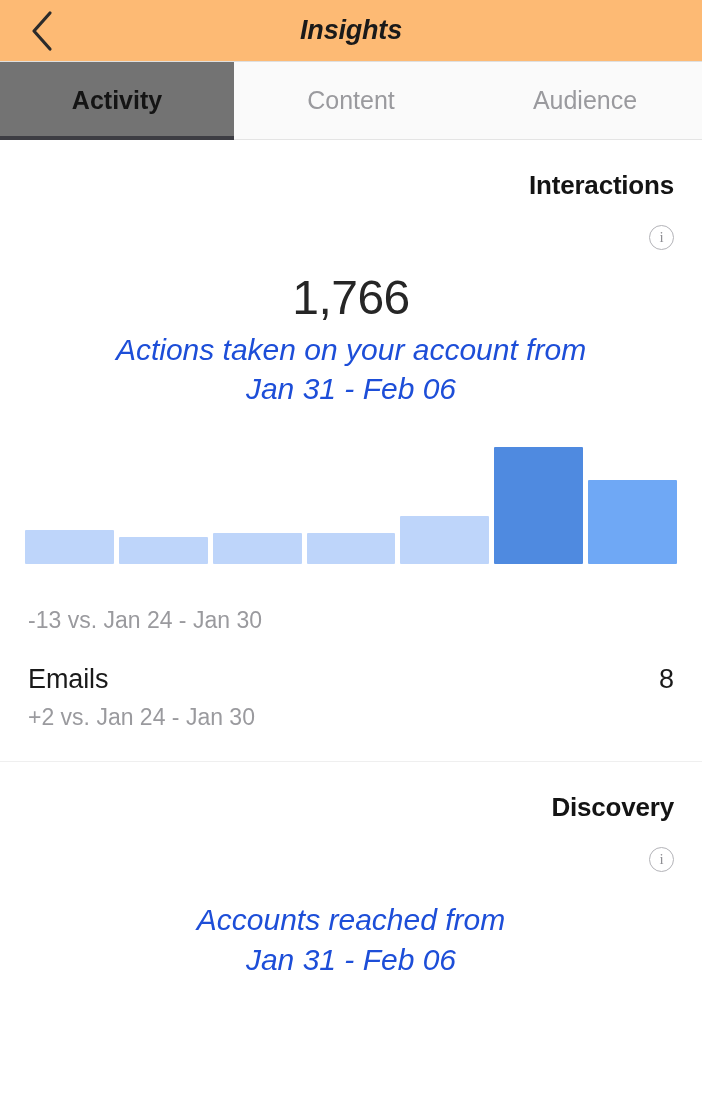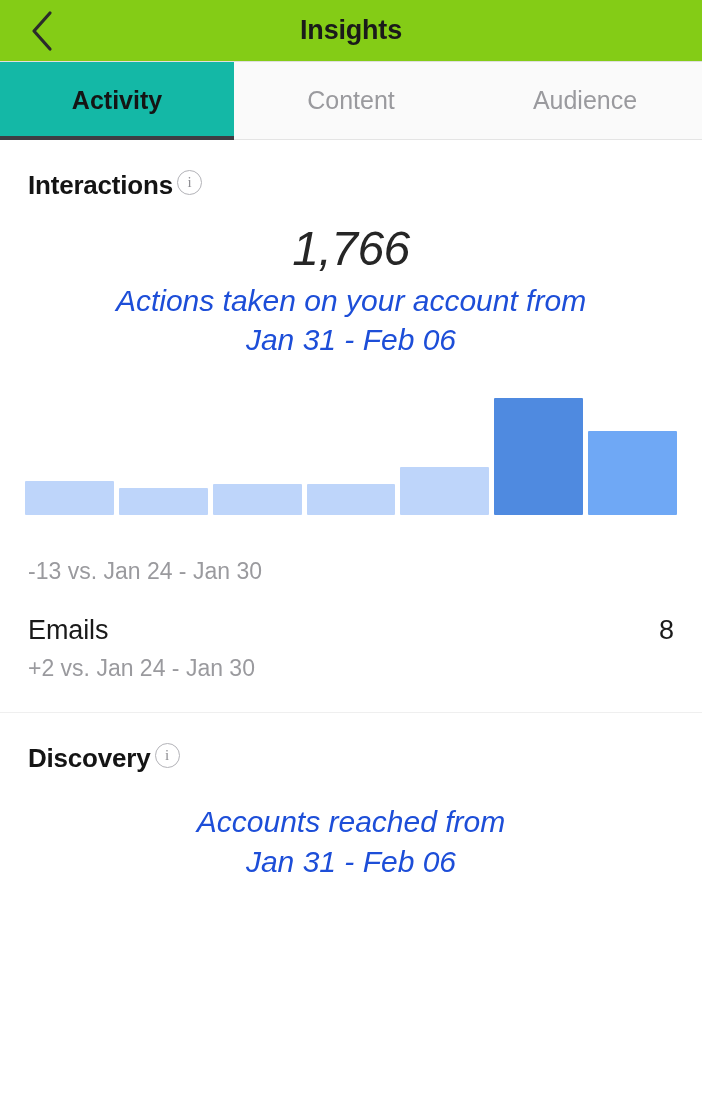--- a/index.html
+++ b/index.html
@@ -7,23 +7,23 @@
     width:702px; height:1115px;
     background:#ffffff;
     font-family:"Liberation Sans", sans-serif;
     -webkit-font-smoothing:antialiased;
     overflow:hidden;
   }
 
   
   .navbar{
     position:relative; height:62px;
-    background:#84cc16;
+    background:#fdba74;
     border-bottom:1px solid #dfdfdf;
-    display:flex; align-items:center;
+    display:flex; align-items:center;font-style:italic;
   }
   .back-btn{
     position:absolute; left:14px; top:0; bottom:0;
     width:56px; display:flex; align-items:center; justify-content:center;
     cursor:pointer;
   }
   .nav-title{
     flex:1; text-align:center;
     font-size:27px; font-weight:bold; color:#1a1a1a;
     letter-spacing:-0.2px;
@@ -33,48 +33,49 @@
   .tabbar{
     display:flex; height:78px;
     background:#fafafa;
     border-bottom:1px solid #e4e4e4;
   }
   .tab{
     flex:1; display:flex; align-items:center; justify-content:center;
     font-size:25px; color:#9a9a9e; cursor:pointer;
     position:relative;
   }
-  .tab.active{ color:#141414; font-weight:bold; background:#14b8a6;text-align:center; }
+  .tab.active{ color:#141414; font-weight:bold; background:#737373;text-align:center; }
   .tab.active:after{
     content:""; position:absolute; left:0; right:0; bottom:-1px;
     height:4px; background:#3d3d43;
   }
 
   
   .content{ background:#ffffff; }
 
   .section-head{
-    display:flex; align-items:flex-start; gap:4px;
+    display:flex; align-items:flex-end; gap:24px;
     padding:30px 28px 0 28px;
+    flex-direction:column;
   }
   .section-title{
     font-size:26px; font-weight:bold; color:#141414; letter-spacing:-0.2px;
   }
   .info-icon{
     width:25px; height:25px; border-radius:50%;
     border:1.6px solid #b3b3b8;
     display:flex; align-items:center; justify-content:center;
     font-size:15px; color:#8e8e93;
     font-family:"Liberation Serif", serif;
     line-height:1; cursor:pointer;
   }
 
   .summary{ text-align:center; padding-top:22px; }
   .summary-value{
-    font-size:48px; color:#262626; letter-spacing:-0.5px; line-height:1.08;font-style:italic;
+    font-size:48px; color:#262626; letter-spacing:-0.5px; line-height:1.08;
   }
   .summary-desc{
     font-size:30px; color:#1d4ed8; line-height:1.32; padding-top:6px;font-style:italic;
   }
 
   
   .chart{ padding:0 25px; margin-top:30px; }
   .bars{
     display:flex; align-items:flex-end; gap:5px;
     height:125px;

